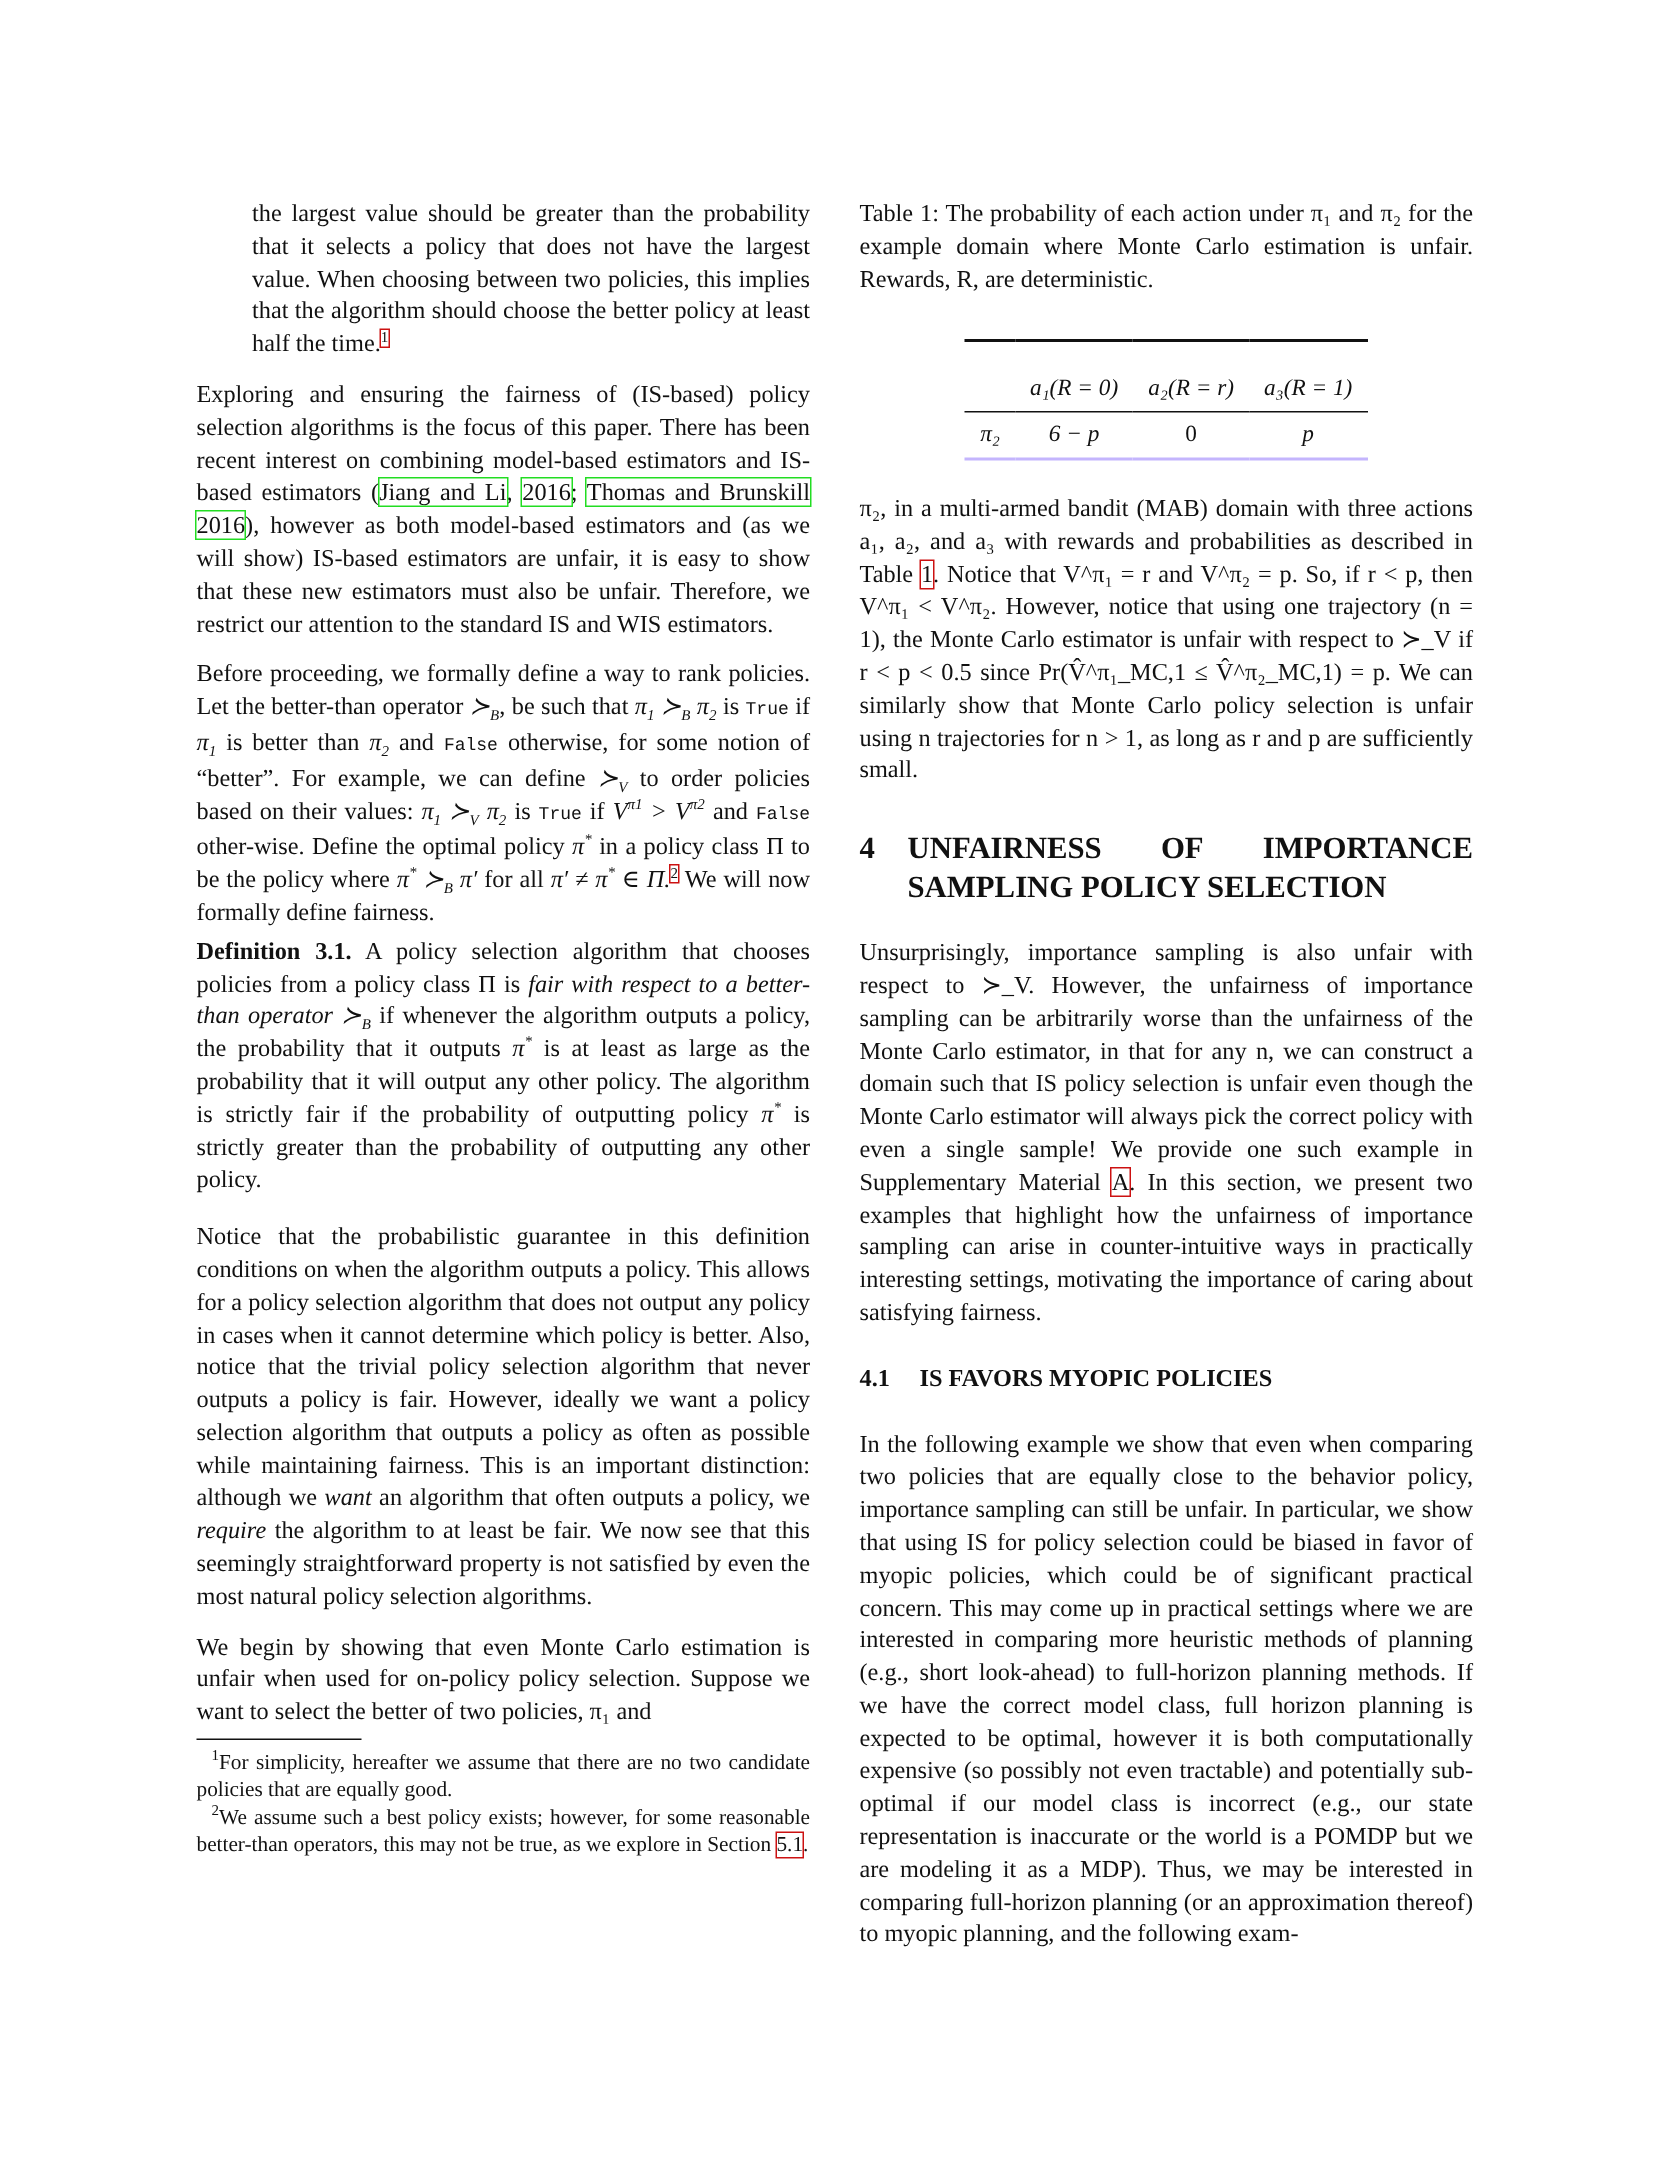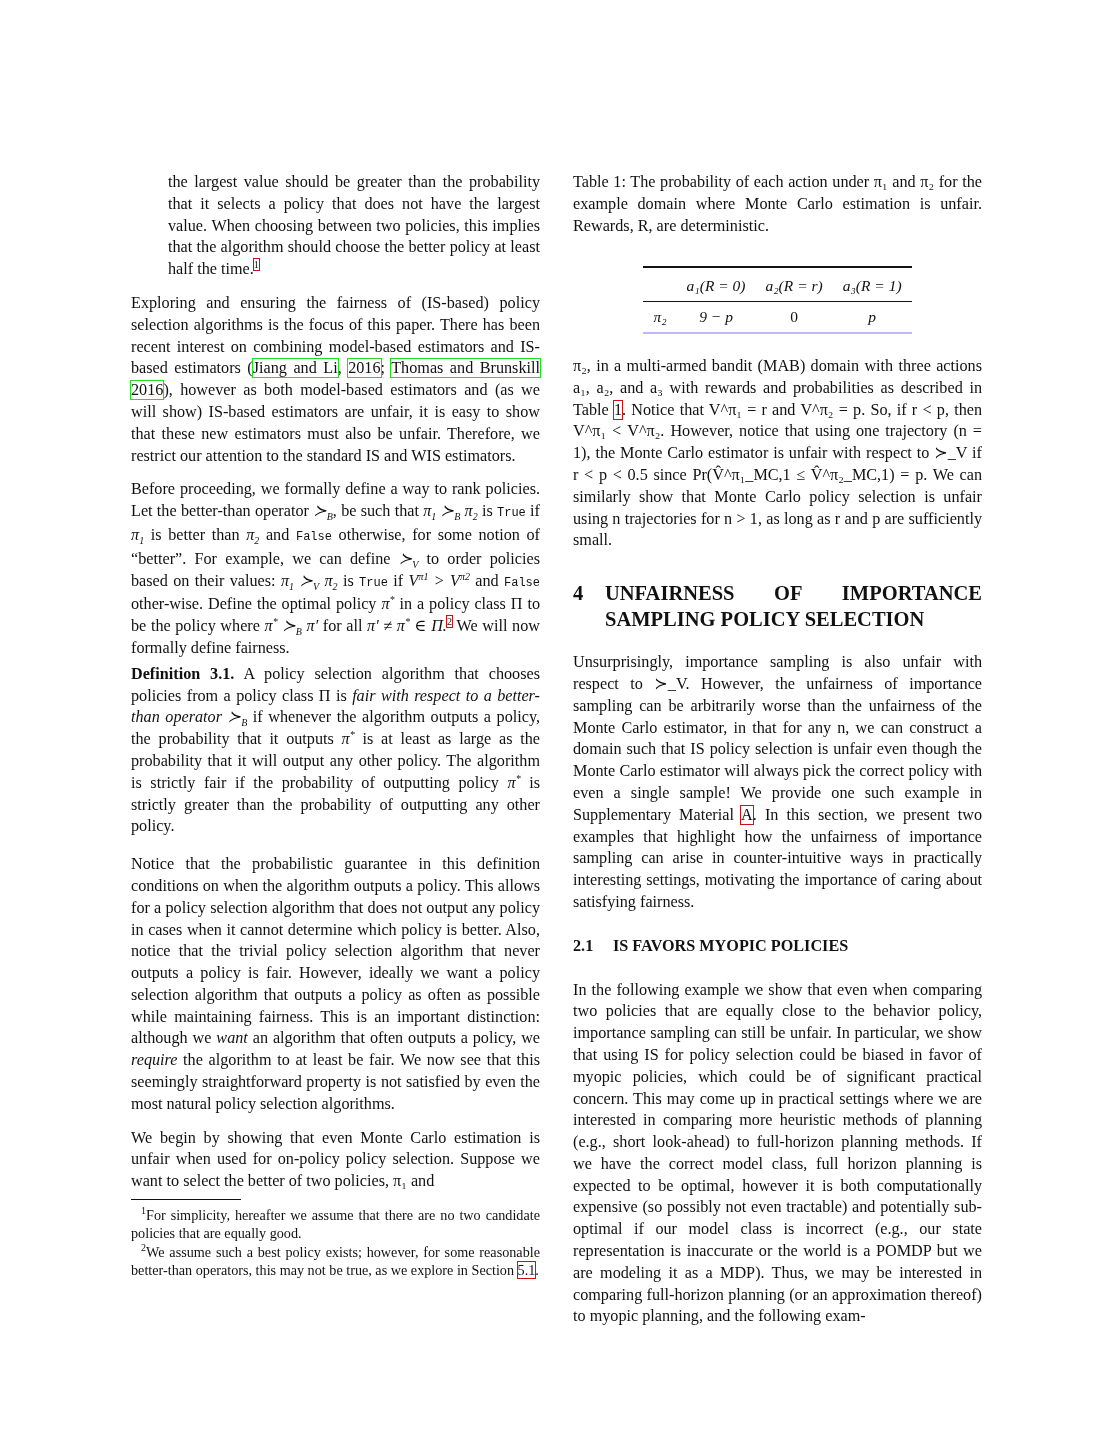--- a/index.html
+++ b/index.html
@@ -1,37 +1,37 @@
 <!DOCTYPE html>
 <html><head>
 <meta charset="utf-8">
 <style>
   html, body { margin: 0; padding: 0; background: #ffffff; }
   body { width: 1113px; height: 1440px; position: relative; overflow: hidden;
          font-family: "Liberation Serif", "DejaVu Serif", serif; color: #111; }
-  .col { position: absolute; font-size: 16.2px; line-height: 21.8px; text-align: justify; hyphens: manual; margin-top: 40px; }
+  .col { position: absolute; font-size: 16.2px; line-height: 21.8px; text-align: justify; hyphens: manual; }
   .left { left: 131px; top: 132px; width: 409px; }
   .right { left: 573px; top: 132px; width: 409px; }
   p { margin: 0; }
   .quote { margin-left: 37px; }
   .gap { margin-top: 12px; }
   .gap-lg { margin-top: 16px; }
   .mono { font-family: "Liberation Mono", "DejaVu Sans Mono", monospace; font-size: 12px; }
   i, .m { font-style: italic; }
   .cite { outline: 1.5px solid #22dd22; outline-offset: 0px; }
   .ref { outline: 1.5px solid #cc1111; outline-offset: 0px; }
   sup { font-size: 10px; line-height: 0; }
   sub { font-size: 10px; line-height: 0; }
   .fnrule { width: 110px; border-top: 1px solid #111; margin-top: 6px; margin-bottom: 6px; }
   .fn { font-size: 14.2px; line-height: 18.4px; }
   .fn .ind { padding-left: 10px; }
   .caption { font-size: 16.2px; line-height: 21.8px; }
   table.t1 { margin: 29px auto 0 auto; border-collapse: collapse; font-size: 15.5px; }
   table.t1 th, table.t1 td { padding: 0 10px; text-align: center; font-weight: normal; }
-  table.t1 thead tr th { border-top: 2px solid #111; border-bottom: 1.2px solid #111; padding-top: 7px; padding-bottom: 4px; font-family: Liberation Serif, serif; }
+  table.t1 thead tr th { border-top: 2px solid #111; border-bottom: 1.2px solid #111; padding-top: 20px; padding-bottom: 4px; font-family: Liberation Serif, serif; }
   table.t1 tbody tr:last-child td { border-bottom: 2px solid #c4b5fd; padding-bottom: 4px; }
   table.t1 tbody tr:first-child td { padding-top: 4px; }
   table.t1 td.rowh { text-align: left; padding-left: 10px; }
   h2.sec { font-size: 20.5px; line-height: 26px; font-weight: bold; margin: 28px 0 0 0; display: flex; }
   h2.sec .num { width: 32px; flex: none; }
   h2.sec .ttl { text-align: justify; text-align-last: left; flex: 1; }
   h2.sec .ttl .l1 { display: flex; justify-content: space-between; }
   h3.sub { font-size: 16.2px; font-weight: bold; margin: 22px 0 0 0; display: flex; }
   h3.sub .num { width: 40px; }
 </style>
@@ -66,21 +66,21 @@
       <tr>
         <th class="m"></th>
         <th class="m">a₁(R = 0)</th>
         <th class="m">a₂(R = r)</th>
         <th class="m">a₃(R = 1)</th>
       </tr>
     </thead>
     <tbody>
       <tr>
         <td class="m rowh">π₂</td>
-        <td class="m">9 − p</td>
+        <td class="m">6 − p</td>
         <td>0</td>
         <td class="m">p</td>
       </tr>
     </tbody>
   </table>
 
   <p style="margin-top:22px"><span>π₂, in a multi-armed bandit (MAB) domain with three actions a₁, a₂, and a₃ with rewards and probabilities as described in Table </span><span class="ref">1</span><span>. Notice that V^π₁ = r and V^π₂ = p. So, if r &lt; p, then V^π₁ &lt; V^π₂. However, notice that using one trajectory (n = 1), the Monte Carlo estimator is unfair with respect to ≻_V if r &lt; p &lt; 0.5 since Pr(V̂^π₁_MC,1 ≤ V̂^π₂_MC,1) = p. We can similarly show that Monte Carlo policy selection is unfair using n trajectories for n &gt; 1, as long as r and p are sufficiently small.</span></p>
 
   <h2 class="sec">
     <span class="num">4</span>
@@ -90,18 +90,18 @@
         <span>OF</span>
         <span>IMPORTANCE</span>
       </span>
       <span style="display:block">SAMPLING POLICY SELECTION</span>
     </span>
   </h2>
 
   <p style="margin-top:20px"><span>Unsurprisingly, importance sampling is also unfair with respect to ≻_V. However, the unfairness of importance sampling can be arbitrarily worse than the unfairness of the Monte Carlo estimator, in that for any n, we can construct a domain such that IS policy selection is unfair even though the Monte Carlo estimator will always pick the correct policy with even a single sample! We provide one such example in Supplementary Material </span><span class="ref">A</span><span>. In this section, we present two examples that highlight how the unfairness of importance sampling can arise in counter-intuitive ways in practically interesting settings, motivating the importance of caring about satisfying fairness.</span></p>
 
   <h3 class="sub">
-    <span class="num">2.1</span>
+    <span class="num">4.1</span>
     <span>IS FAVORS MYOPIC POLICIES</span>
   </h3>
 
   <p style="margin-top:22px">In the following example we show that even when comparing two policies that are equally close to the behavior policy, importance sampling can still be unfair. In particular, we show that using IS for policy selection could be biased in favor of myopic policies, which could be of significant practical concern. This may come up in practical settings where we are interested in comparing more heuristic methods of planning (e.g., short look-ahead) to full-horizon planning methods. If we have the correct model class, full horizon planning is expected to be optimal, however it is both computationally expensive (so possibly not even tractable) and potentially sub-optimal if our model class is incorrect (e.g., our state representation is inaccurate or the world is a POMDP but we are modeling it as a MDP). Thus, we may be interested in comparing full-horizon planning (or an approximation thereof) to myopic planning, and the following exam-</p>
 </div>
 
 </body></html>

